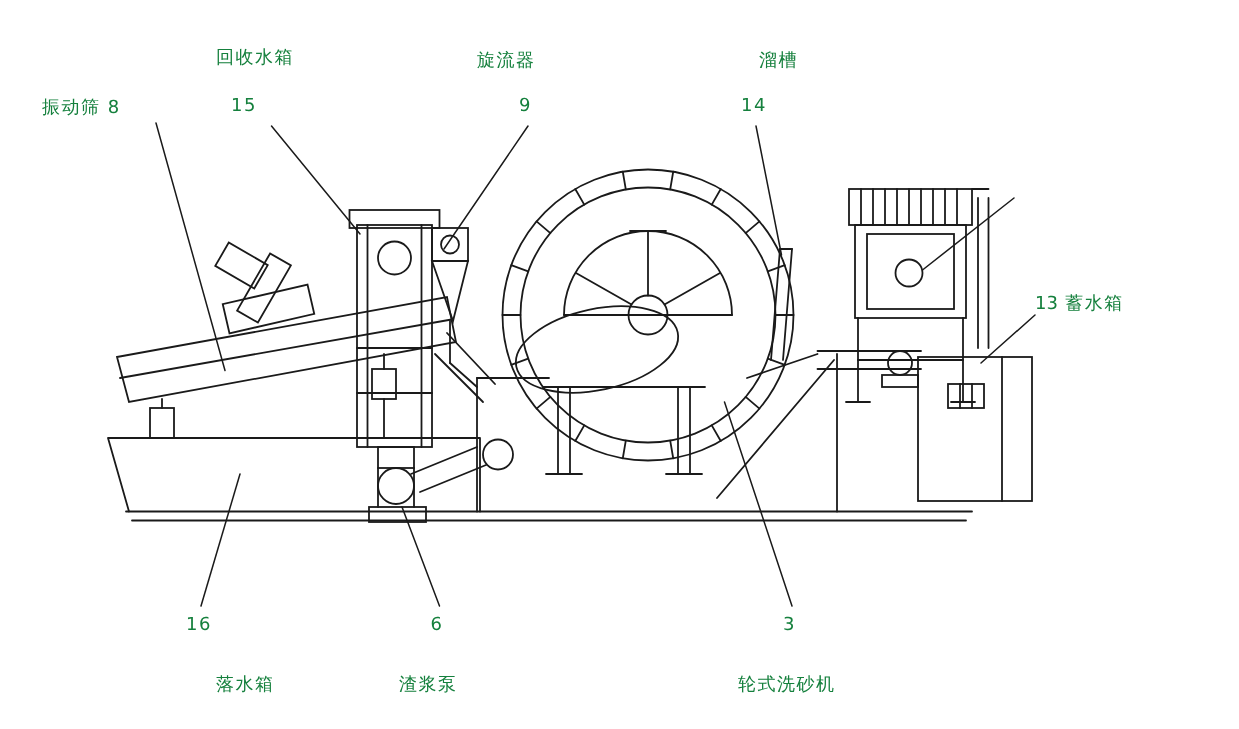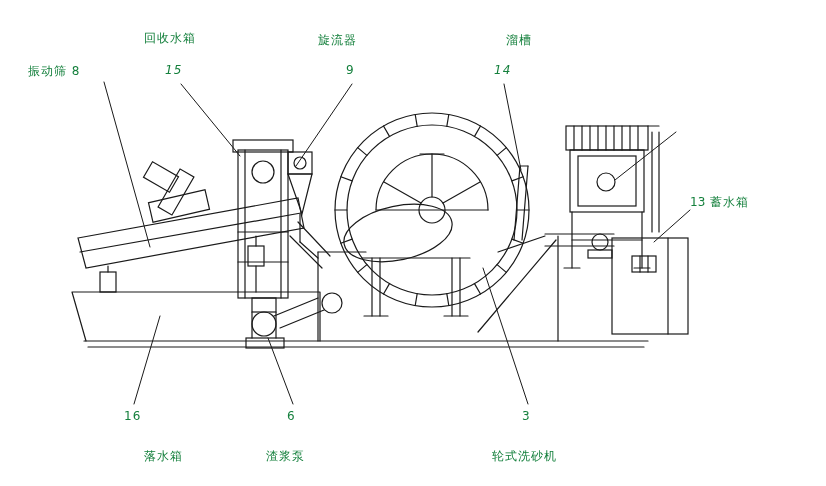--- a/index.html
+++ b/index.html
@@ -184,27 +184,27 @@
       </g>
     </g>
   </svg>
 
   <div class="lbl" style="left:28px; top:61px;">
     <span>振动筛</span>
     <span class="num">8</span>
   </div>
 
   <div class="lbl" style="left:144px; top:28px;">回收水箱</div>
-  <div class="lbl num" style="left:165px; top:60px;font-style:italic;">15</div>
+  <div class="lbl num" style="left:154px; top:60px;">15</div>
 
   <div class="lbl" style="left:318px; top:30px;">旋流器</div>
   <div class="lbl num" style="left:346px; top:60px;">9</div>
 
   <div class="lbl" style="left:484px; top:30px;margin-left:22px;">溜槽</div>
-  <div class="lbl num" style="left:494px; top:60px;font-style:italic;">14</div>
+  <div class="lbl num" style="left:494px; top:60px;">14</div>
 
 
   <div class="lbl" style="left:690px; top:192px;">
     <span class="num">13</span>
     <span>蓄水箱</span>
   </div>
 
   <div class="lbl num" style="left:124px; top:406px;">16</div>
   <div class="lbl" style="left:108px; top:446px;margin-left:36px;">落水箱</div>
 

